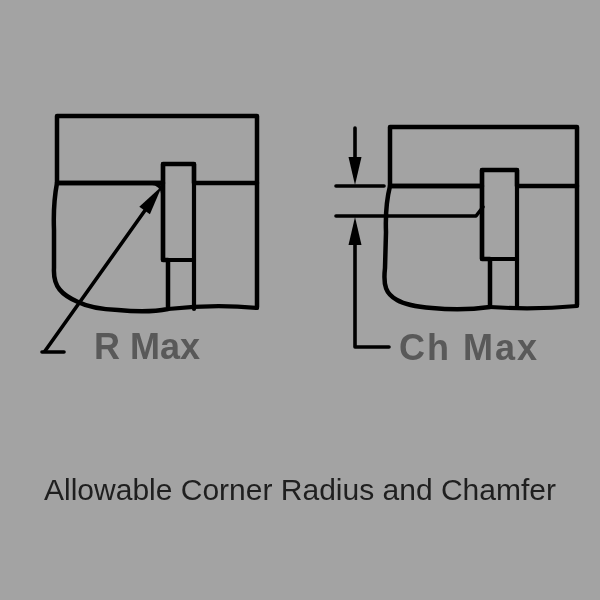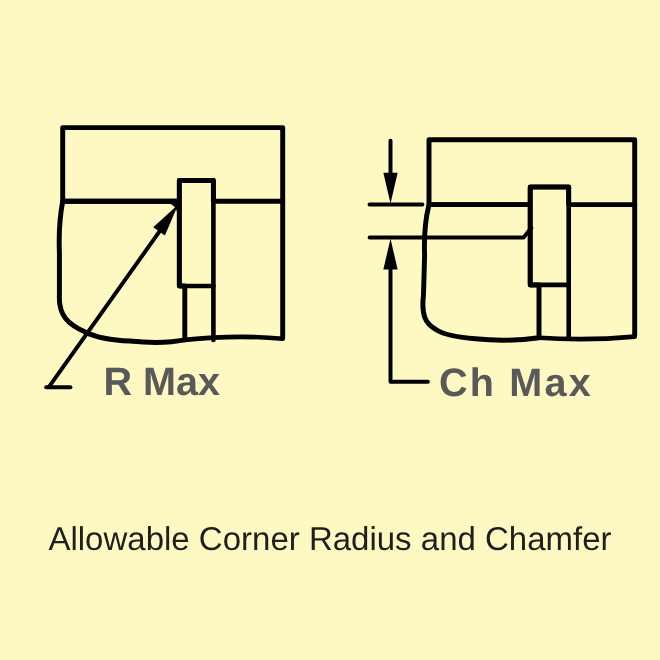--- a/index.html
+++ b/index.html
@@ -4,21 +4,21 @@
 <style>
   html, body {
     margin: 0;
     padding: 0;
     background: #ffffff;
   }
   .canvas {
     position: relative;
     width: 600px;
     height: 600px;
-    background: #fef9c3;
+    background: #a3a3a3;
     overflow: hidden;
   }
   svg {
     display: block;
   }
   .drawing-stroke {
     stroke: #000000;
     fill: none;
     stroke-linecap: round;
     stroke-linejoin: round;

